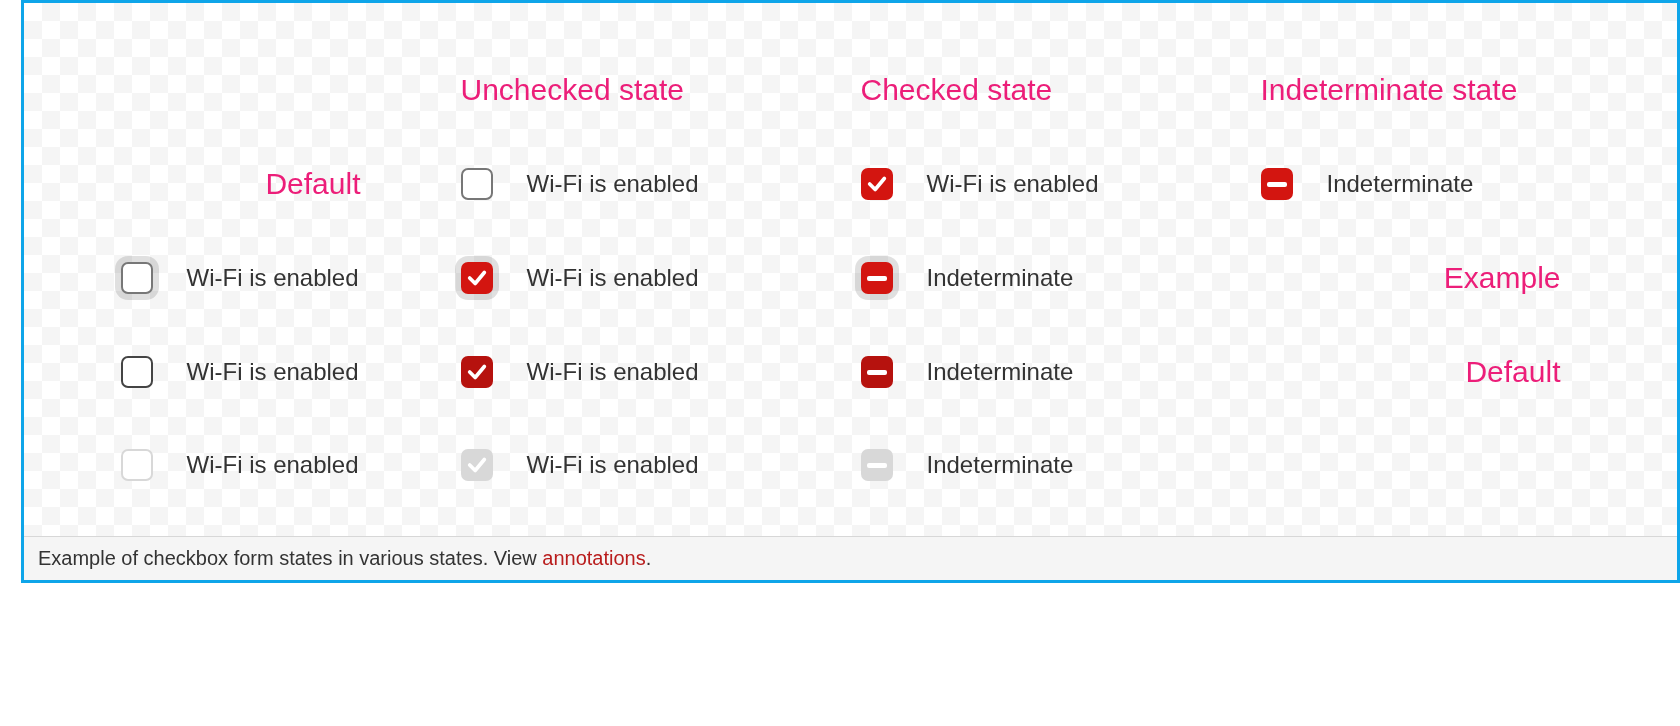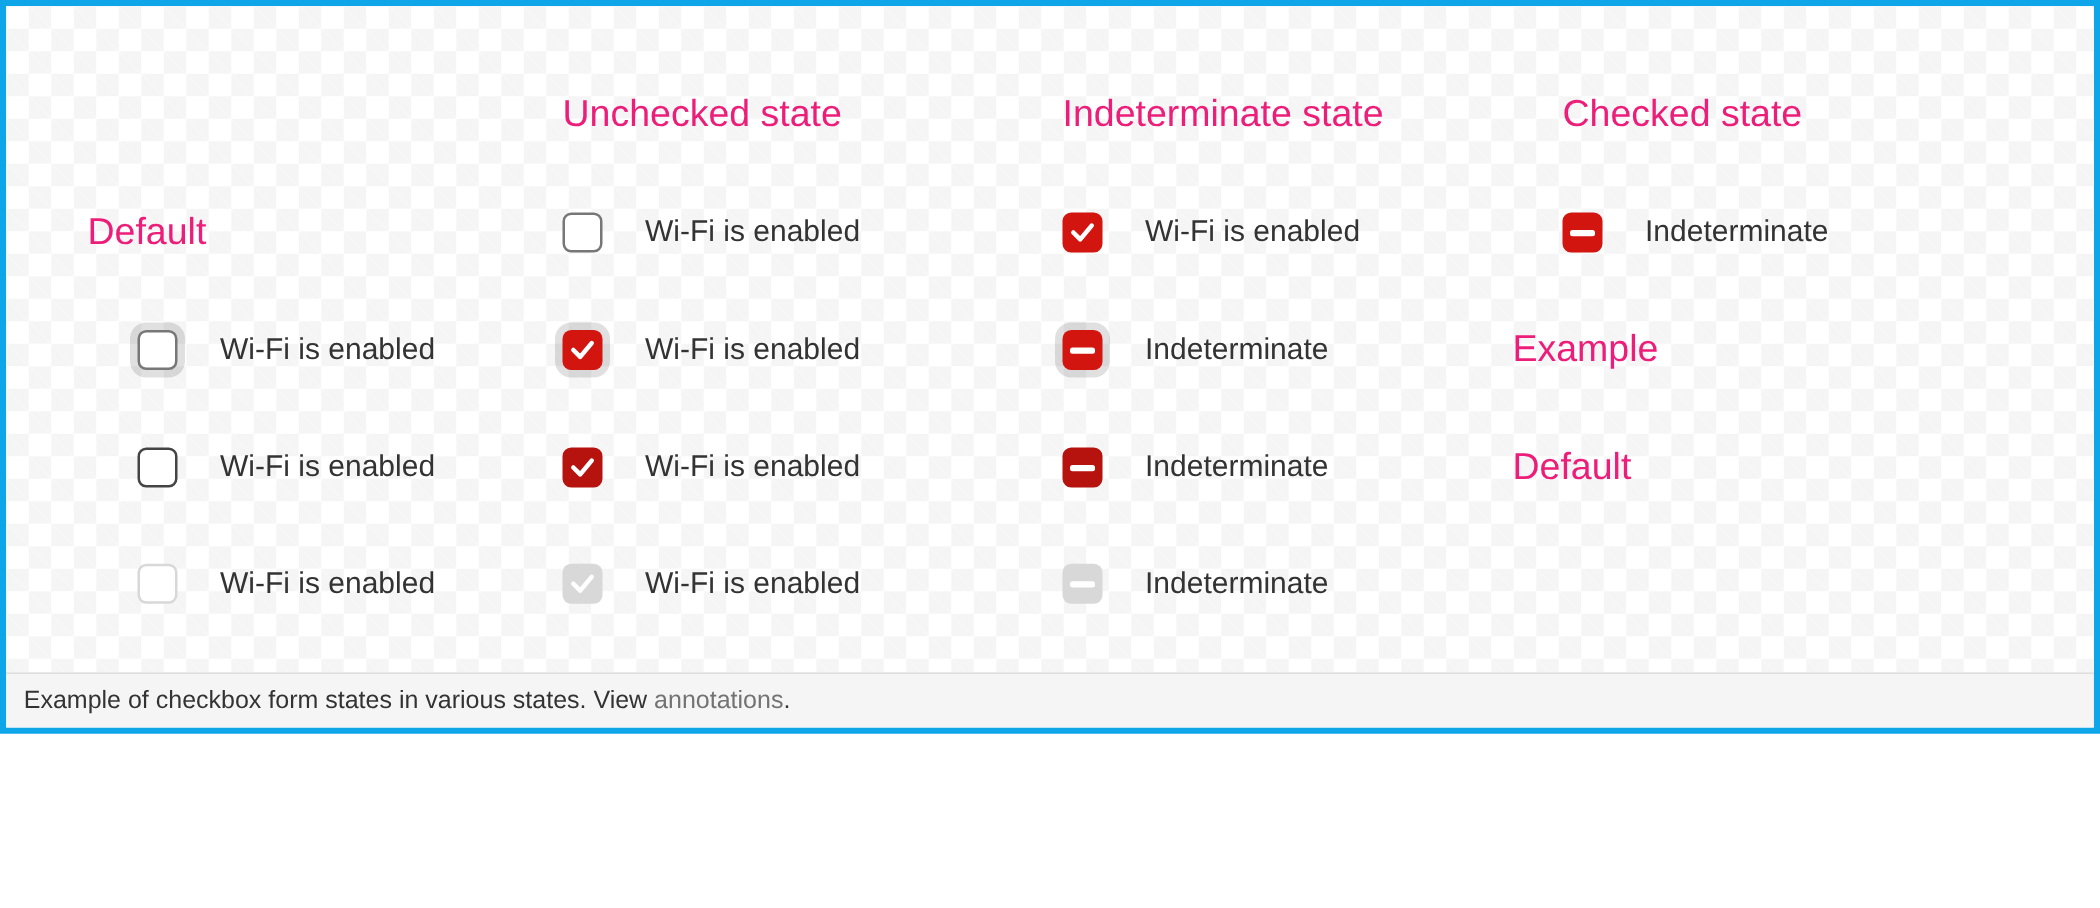--- a/index.html
+++ b/index.html
@@ -1,20 +1,21 @@
 <!DOCTYPE html>
 <html><head>
 <meta charset="utf-8">
 <style>
   html,body{margin:0;padding:0;font-family:-apple-system,BlinkMacSystemFont,"Segoe UI",Helvetica,Arial,sans-serif;color:#333;}
   .frame{width:1680px;}
   .panel{
-    border:5px solid #0ea5e9;
+    border:3px solid #0ea5e9;
     background-color:#fff;
     position:relative;
+    margin-left:21px;
   }
   .stage{
     padding:70px 0 55px 0;
     
     background-image:
       linear-gradient(45deg,#f5f5f5 25%,transparent 25%,transparent 75%,#f5f5f5 75%,#f5f5f5),
       linear-gradient(45deg,#f5f5f5 25%,transparent 25%,transparent 75%,#f5f5f5 75%,#f5f5f5);
     background-size:36px 36px;
     background-position:0 0,18px 18px;
     background-color:#ffffff;
@@ -30,20 +31,21 @@
   .col-head{
     font-size:30px;
     color:#ec1e79;
     font-weight:400;
     padding-left:40px;
   }
   .row-head{
     font-size:30px;
     color:#ec1e79;
     font-weight:400;
+    text-align:right;
     padding-right:60px;
   }
   .cell{
     display:flex;
     align-items:center;
     gap:34px;
     padding-left:40px;
   }
   .cb-label{
     font-size:24px;
@@ -70,34 +72,34 @@
   .dash{width:20px;height:5px;background:#fff;border-radius:2px;}
   
   .tick{width:22px;height:22px;}
   .caption{
     border-top:1px solid #d7d7d7;
     background:#f5f5f5;
     padding:10px 14px;
     font-size:20px;
     color:#333;
   }
-  .caption a{color:#737373;text-decoration:none;}
+  .caption a{color:#b91c1c;text-decoration:none;}
 </style>
 </head>
 <body>
 
 <div class="frame">
   <div class="panel">
     <div class="stage">
       <div class="grid">
 
         <div></div>
         <div class="col-head">Unchecked state</div>
+        <div class="col-head">Checked state</div>
         <div class="col-head">Indeterminate state</div>
-        <div class="col-head">Checked state</div>
 
         <div class="row-head">Default</div>
         <div class="cell">
           <span class="cb unchecked"></span>
           <span class="cb-label">Wi-Fi is enabled</span>
         </div>
         <div class="cell">
           <span class="cb checked">
             <svg class="tick" viewBox="0 0 24 24">
                 <path d="M4 12 L10 18 L20 6" stroke="#fff" stroke-width="4" fill="none" stroke-linecap="round" stroke-linejoin="round"></path>

